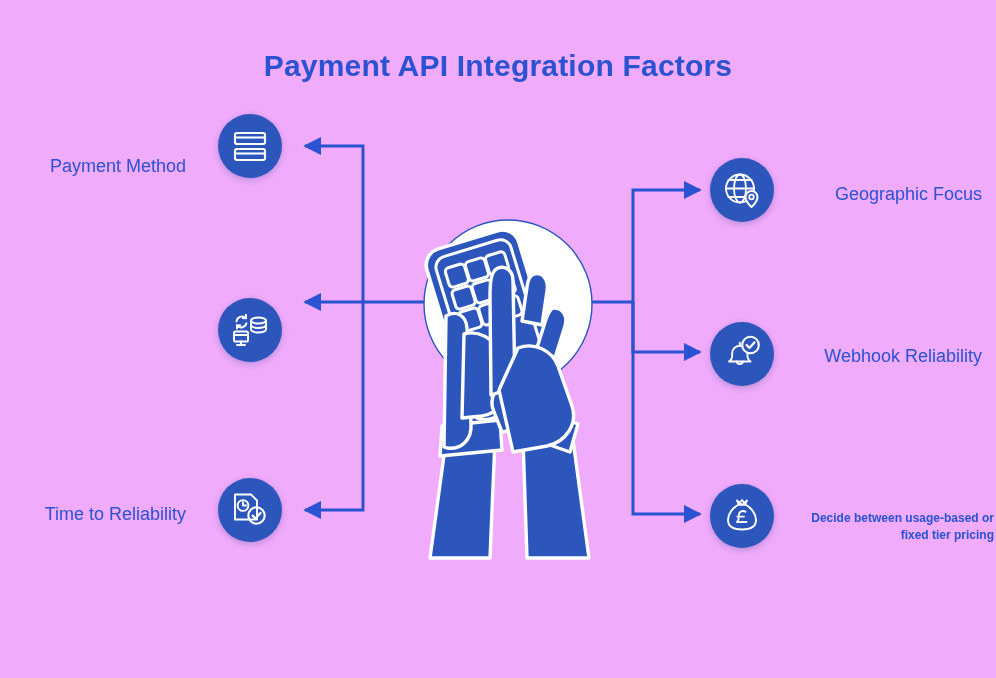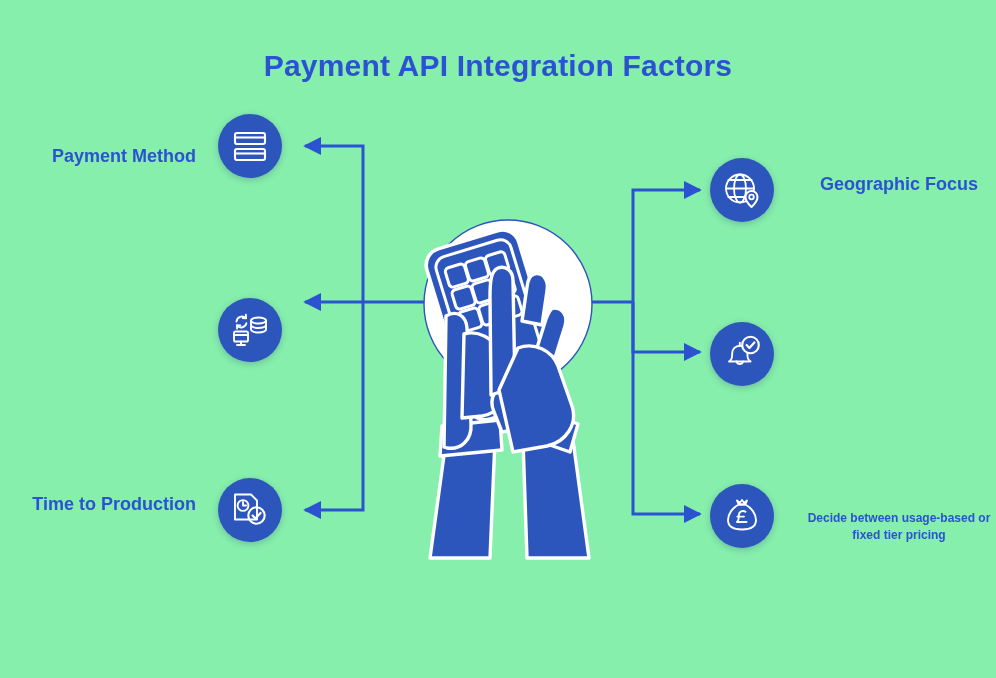--- a/index.html
+++ b/index.html
@@ -8,21 +8,21 @@
     padding: 0;
     background: #ffffff;
   }
   body {
     font-family: "Liberation Sans", sans-serif;
   }
   #infographic {
     position: relative;
     width: 996px;
     height: 678px;
-    background: #86efac;
+    background: #f0abfc;
     overflow: hidden;
   }
 
   
   .title {
     position: absolute;
     left: 0;
     top: 48px;
     width: 996px;
     text-align: center;
@@ -60,26 +60,26 @@
   .badge-left-1 { left: 218px; top: 114px; }
   .badge-left-2 { left: 218px; top: 298px; }
   .badge-left-3 { left: 218px; top: 478px; }
   .badge-right-1 { left: 710px; top: 158px; }
   .badge-right-2 { left: 710px; top: 322px; }
   .badge-right-3 { left: 710px; top: 484px; }
 
   
   .block { position: absolute; width: 190px; }
   .block.left  { text-align: right; left: 8px; }
-  .block.right { text-align: center;  left: 804px; }
+  .block.right { text-align: right;  left: 804px; }
 
   .block h3 {
-    margin: 2px;
+    margin: 12px;
     font-size: 18px;
-    font-weight: bold;
+    font-weight: normal;
     color: #2b52d1;
     line-height: 1.22;
   }
   .block p {
     margin: 14px 0 0 0;
     font-size: 12px;
     font-weight: bold;
     color: #2b52d1;
     line-height: 1.45;
   }
@@ -255,27 +255,28 @@
       </g>
     </svg>
   </div>
 
   <div class="block left blk-l1">
     <h3>Payment Method</h3>
   </div>
 
 
   <div class="block left blk-l3">
-    <h3>Time to Production</h3>
+    <h3>Time to Reliability</h3>
   </div>
 
   <div class="block right blk-r1">
     <h3>Geographic Focus</h3>
   </div>
 
   <div class="block right blk-r2">
+    <h3>Webhook Reliability</h3>
   </div>
 
   <div class="block right blk-r3">
     <p>Decide between usage-based or fixed tier pricing</p>
   </div>
 
 </div>
 
 </body></html>

